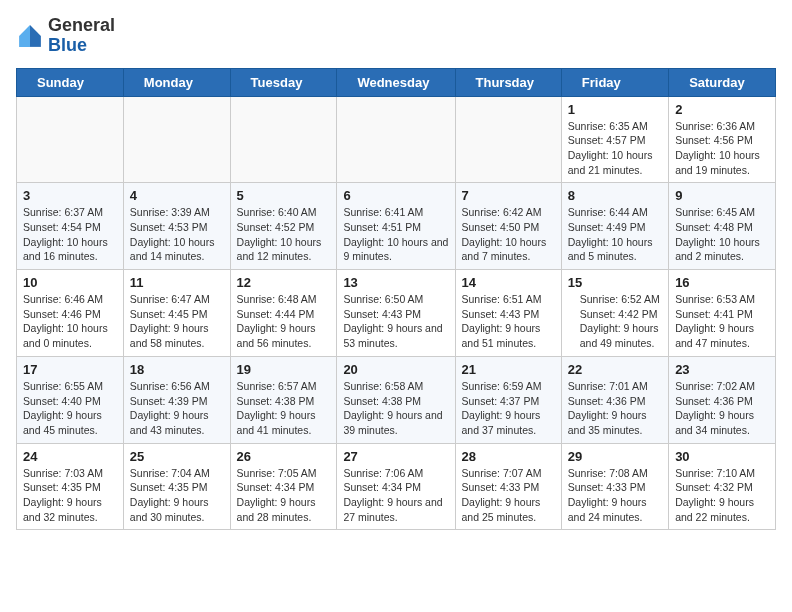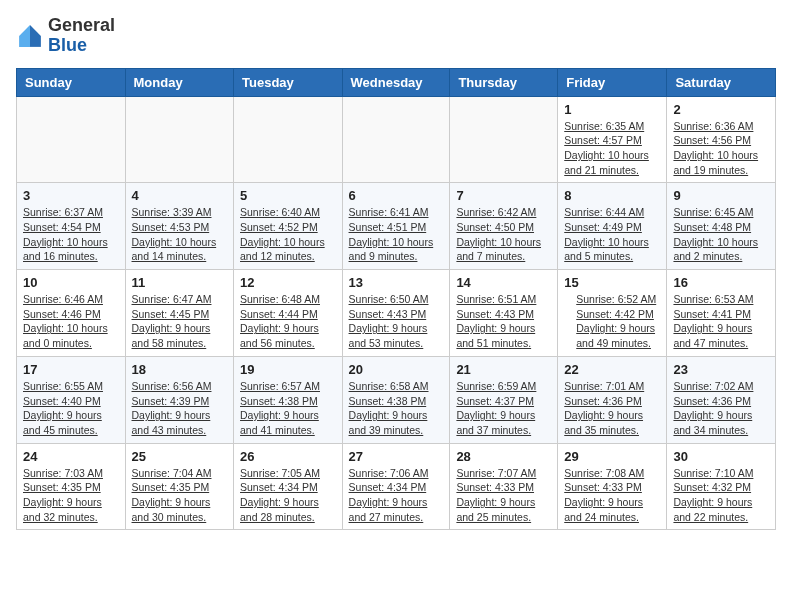--- a/index.html
+++ b/index.html
@@ -46,21 +46,21 @@
     }
     .calendar {
       width: 100%;
       border-collapse: collapse;
       border: 1px solid #ccc;
     }
     .calendar th {
       background: #2a6db5;
       color: #fff;
       text-align: left;
-      padding: 6px 8px;
+      padding: 6px 20px;
       font-size: 13px;
       font-weight: bold;
       border: 1px solid #1a5a9a;
     }
     .calendar td {
       vertical-align: top;
       padding: 5px 6px;
       border: 1px solid #ccc;
       font-size: 11px;
       color: #333;
@@ -75,21 +75,20 @@
       font-size: 13px;
       font-weight: bold;
       color: #222;
       display: block;
       margin-bottom: 2px;
     }
     .day-info {
       font-size: 10.5px;
       color: #333;
       line-height: 1.4;
-      text-decoration: underline;
     }
     .empty { background: #f9f9f9 !important; }
   </style>
 </head>
 <body>
 
 <div class="header">
   <div class="logo">
     <svg class="logo-icon" viewBox="0 0 36 36">
       <rect x="0" y="0" width="36" height="36" rx="4" fill="white"></rect>

